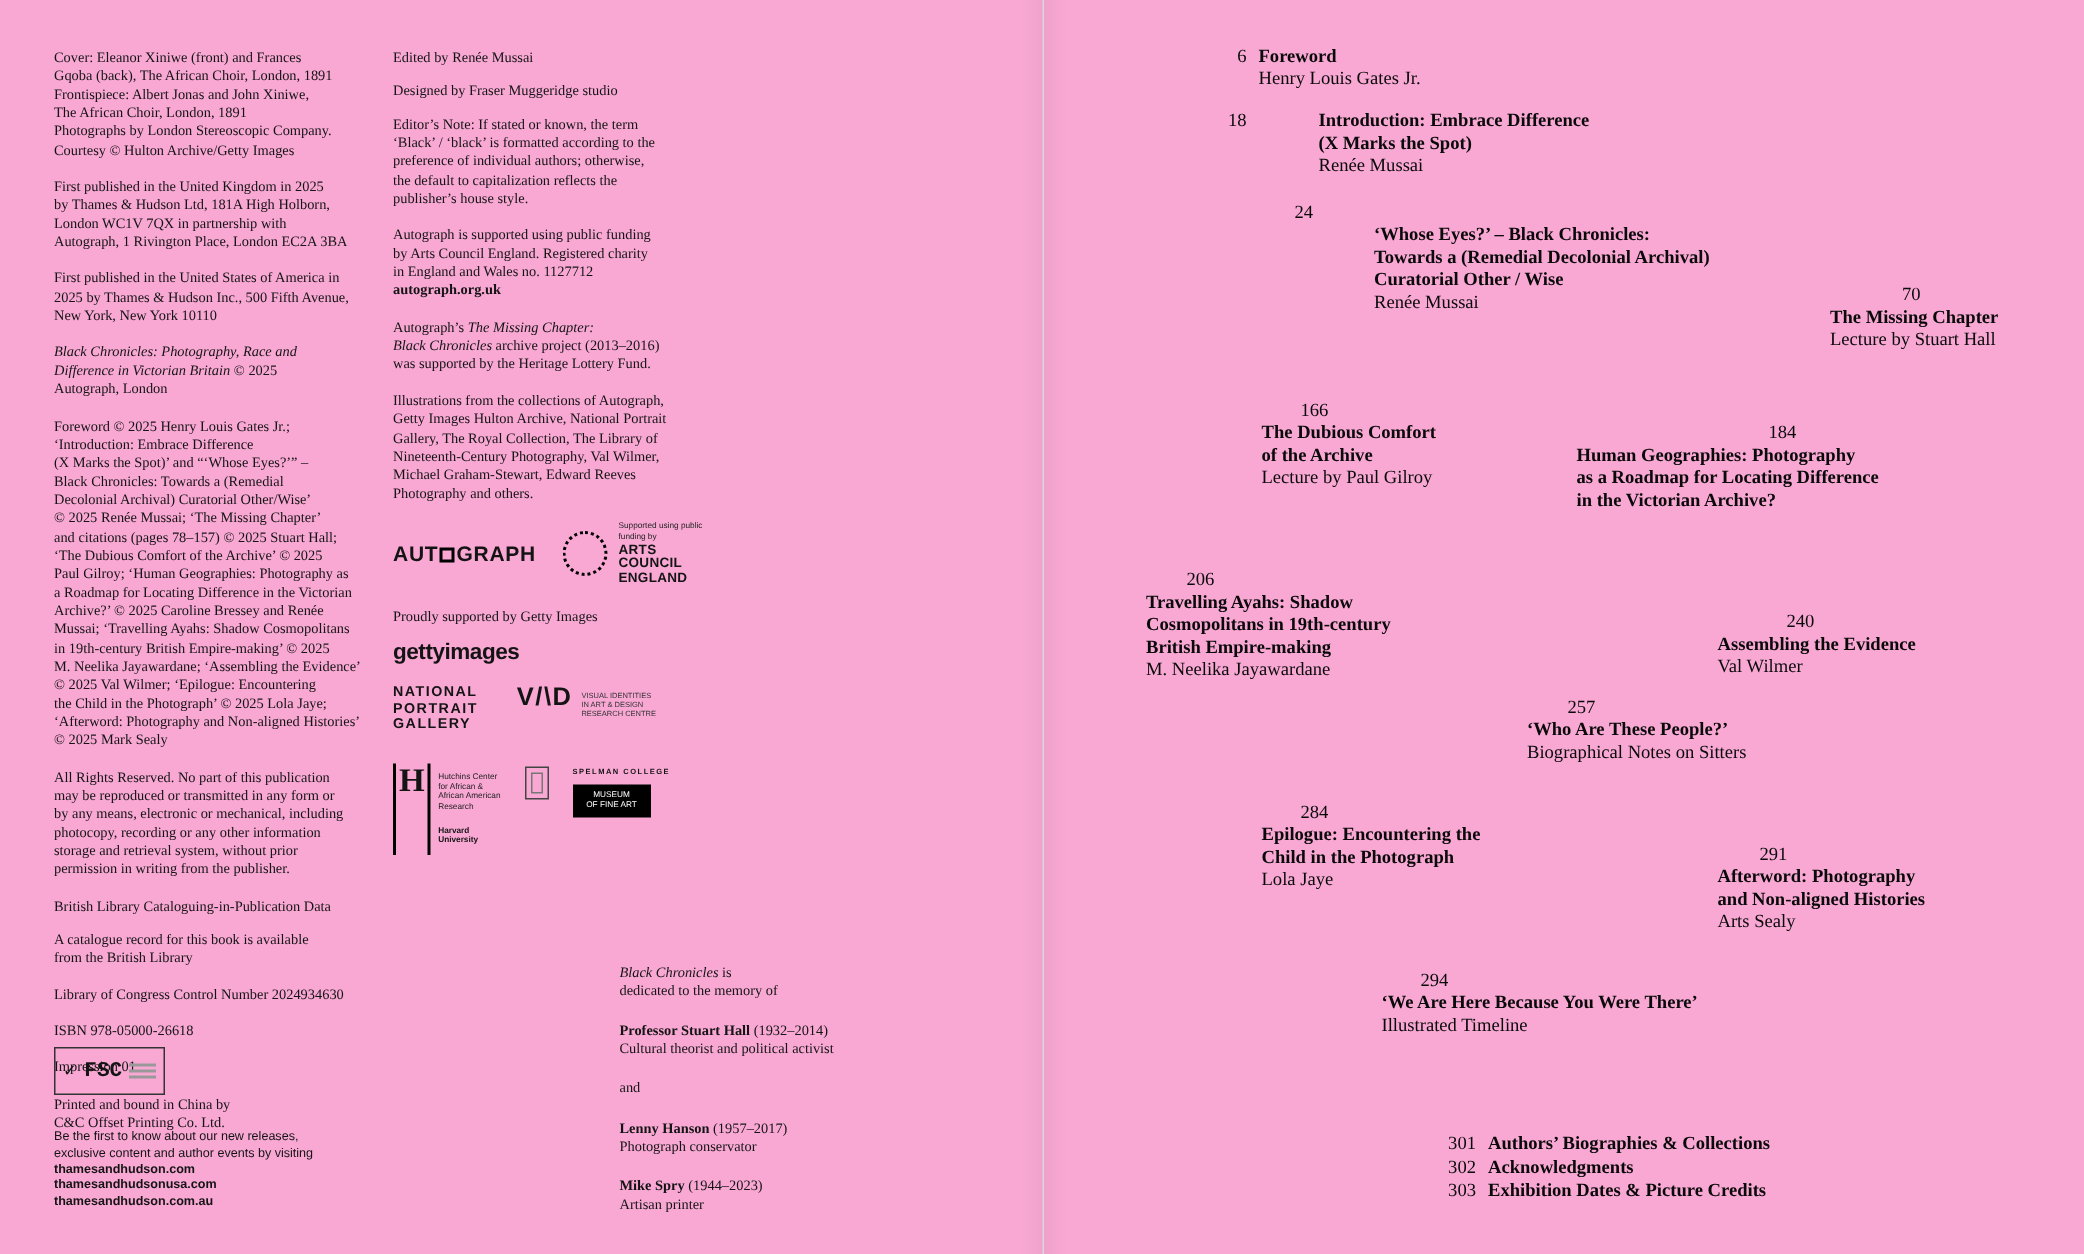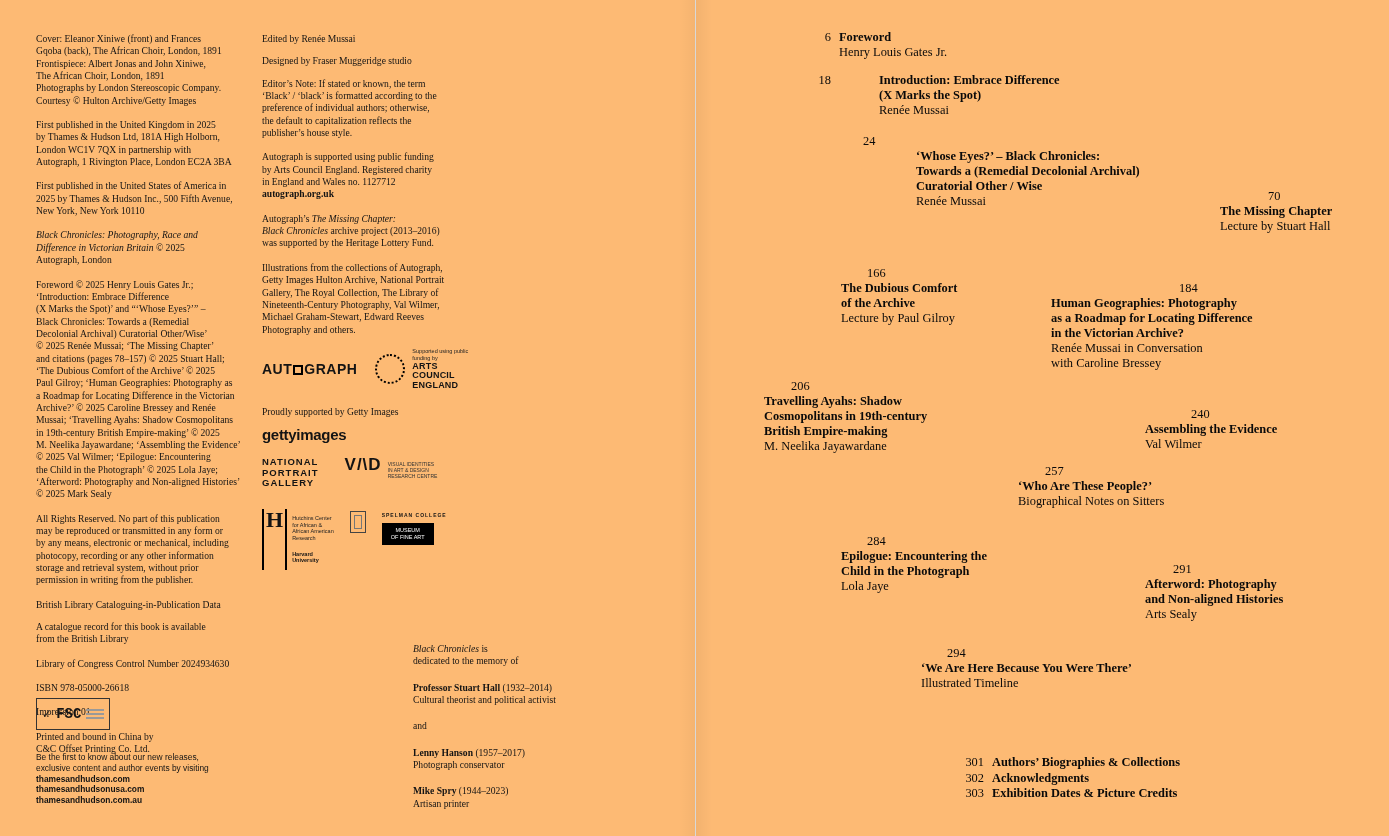--- a/index.html
+++ b/index.html
@@ -1,17 +1,17 @@
 <!DOCTYPE html>
 <html><head>
 <meta charset="utf-8">
 <style>
   *{box-sizing:border-box}
   html,body{margin:0;padding:0;background:#ffffff}
-  .spread{position:relative;width:1389px;height:836px;background:#fdba74;overflow:hidden}
+  .spread{position:relative;width:1389px;height:836px;background:#f9a8d4;overflow:hidden}
   .page{position:absolute;top:0;height:836px;font-family:"Liberation Serif","DejaVu Serif",serif;color:#141414}
   .page-left{left:0;width:695px}
   .page-right{left:695px;width:694px;border-left:1px solid #d8d8d8}
   .page-right::before{content:"";position:absolute;left:0;top:0;bottom:0;width:16px;
      background:linear-gradient(90deg,rgba(0,0,0,.045),rgba(0,0,0,0));pointer-events:none}
   .page-left::after{content:"";position:absolute;right:0;top:0;bottom:0;width:16px;
      background:linear-gradient(270deg,rgba(0,0,0,.035),rgba(0,0,0,0));pointer-events:none}
 
   
   .col{position:absolute;top:33px;font-size:9.6px;line-height:12.35px}
@@ -270,22 +270,20 @@
       <div class="toc-title">The Dubious Comfort
 of the Archive</div>
       <div class="toc-author">Lecture by Paul Gilroy</div>
     </div>
 
     <div class="toc-entry" style="left:355px;top:281px;">
       <div class="toc-num" style="margin-left:128px">184</div>
       <div class="toc-title">Human Geographies: Photography
 as a Roadmap for Locating Difference
 in the Victorian Archive?</div>
-      <div class="toc-author">Renée Mussai in Conversation
-with Caroline Bressey</div>
     </div>
 
     <div class="toc-entry" style="left:68px;top:379px;">
       <div class="toc-num" style="margin-left:27px">206</div>
       <div class="toc-title">Travelling Ayahs: Shadow
 Cosmopolitans in 19th-century
 British Empire-making</div>
       <div class="toc-author">M. Neelika Jayawardane</div>
     </div>
 

